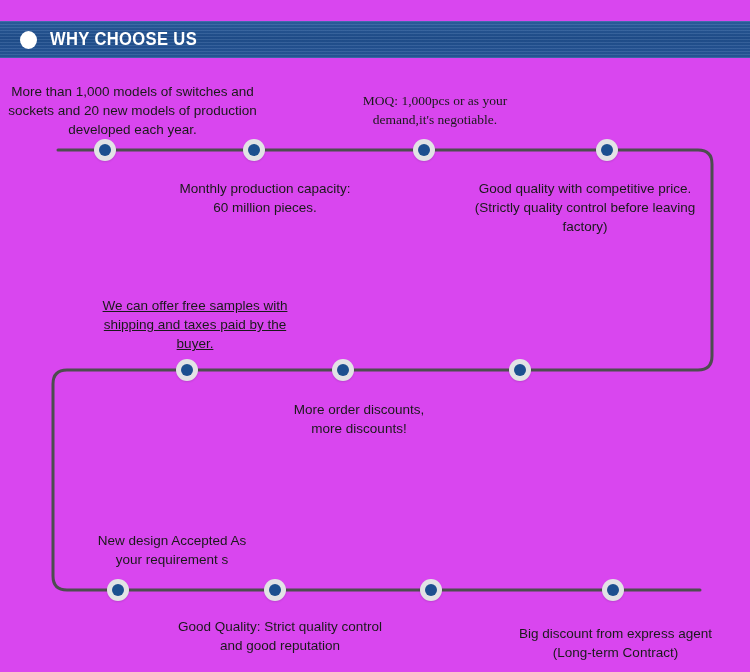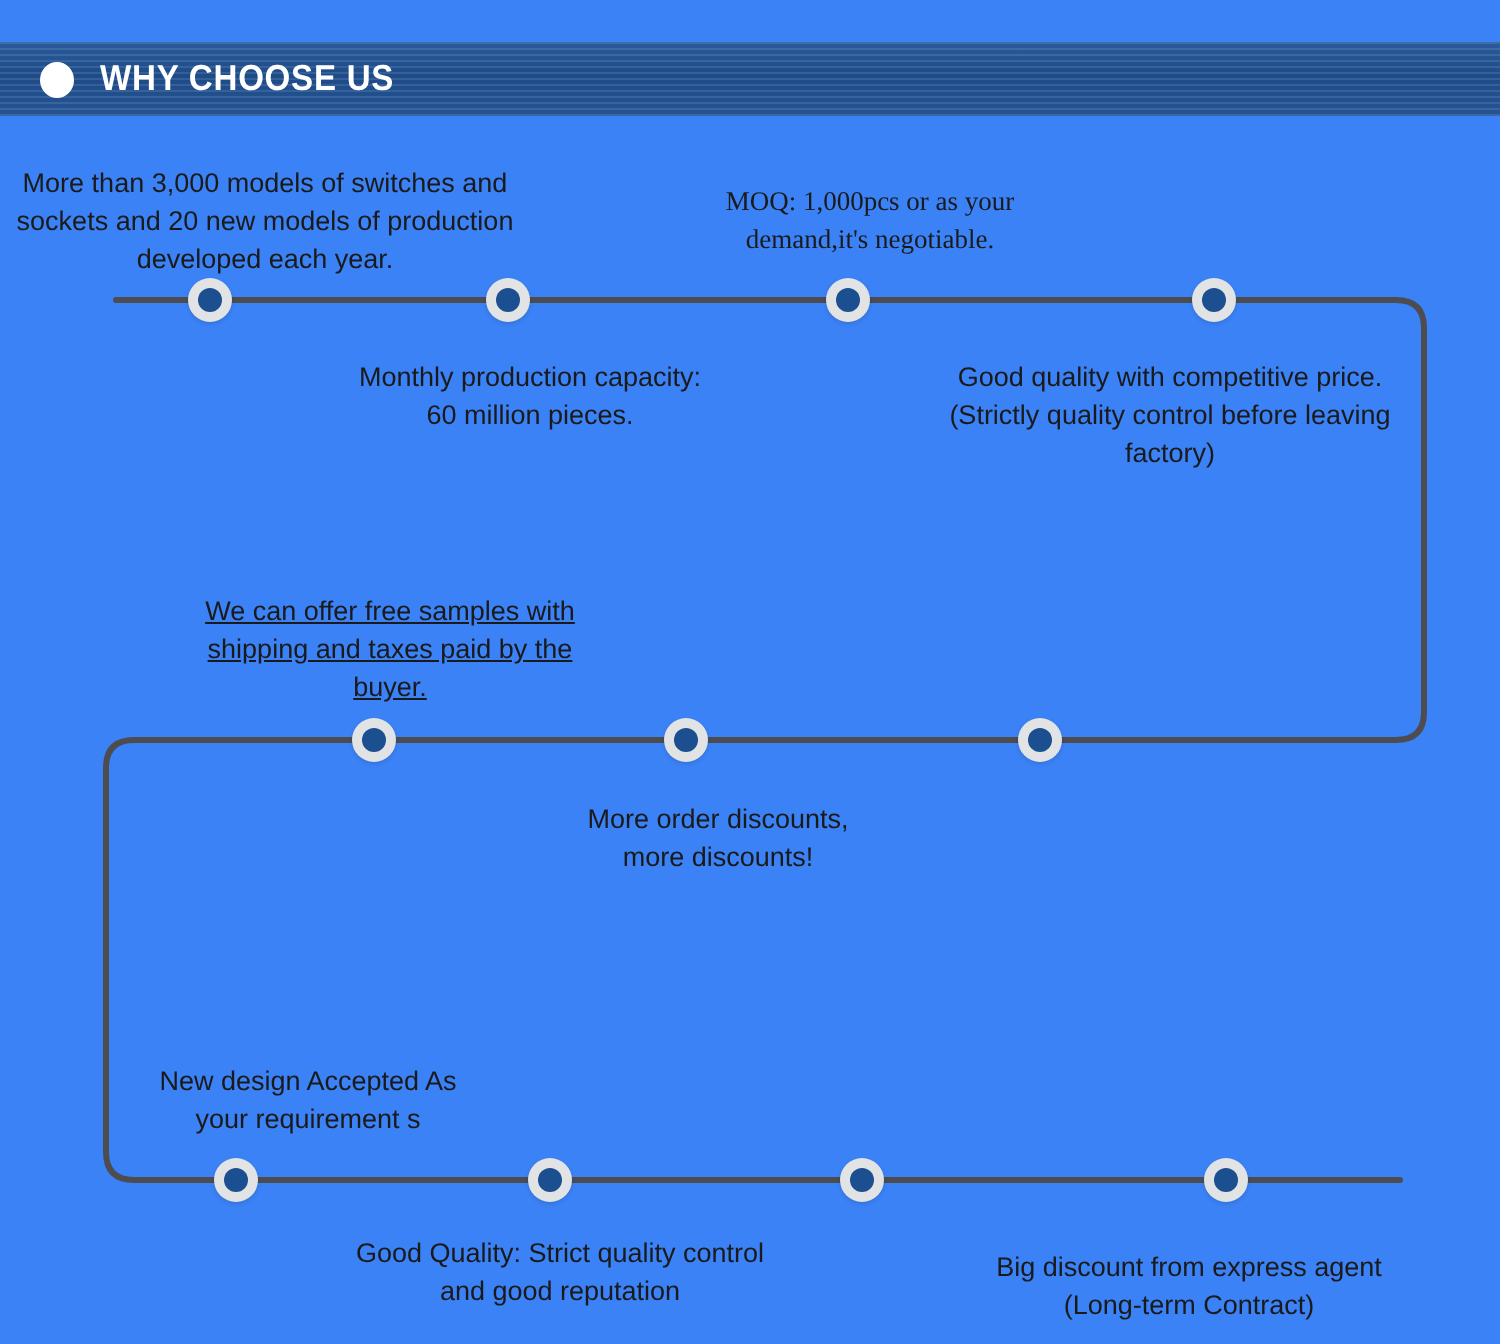--- a/index.html
+++ b/index.html
@@ -7,21 +7,21 @@
     padding: 0;
     background: #ffffff;
   }
   body {
     font-family: "Liberation Sans", sans-serif;
   }
   #page {
     position: relative;
     width: 750px;
     height: 672px;
-    background: #3b82f6;
+    background: #d946ef;
     overflow: hidden;
   }
 
   
   .banner {
     position: absolute;
     left: 0;
     top: 21px;
     width: 750px;
     height: 37px;
@@ -119,21 +119,21 @@
 
   <div class="node" style="left:176px; top:359px;"></div>
   <div class="node" style="left:332px; top:359px;"></div>
   <div class="node" style="left:509px; top:359px;"></div>
 
   <div class="node" style="left:107px; top:579px;"></div>
   <div class="node" style="left:264px; top:579px;"></div>
   <div class="node" style="left:420px; top:579px;"></div>
   <div class="node" style="left:602px; top:579px;"></div>
 
-  <div class="callout" style="left:5px;   top:82px;  width:255px;">More than 3,000 models of switches and
+  <div class="callout" style="left:5px;   top:82px;  width:255px;">More than 1,000 models of switches and
 sockets and 20 new models of production
 developed each year.</div>
 
   <div class="callout" style="left:310px; top:91px;  width:250px;font-family:Liberation Serif, serif;">MOQ: 1,000pcs or as your
 demand,it's negotiable.</div>
 
   <div class="callout" style="left:140px; top:179px; width:250px;">Monthly production capacity:
 60 million pieces.</div>
 
   <div class="callout" style="left:455px; top:179px; width:260px;">Good quality with competitive price.
@@ -141,23 +141,23 @@
 factory)</div>
 
   <div class="callout" style="left:70px;  top:296px; width:250px;text-decoration:underline;">We can offer free samples with
 shipping and taxes paid by the
 buyer.</div>
 
 
   <div class="callout" style="left:249px; top:400px; width:220px;">More order discounts,
 more discounts!</div>
 
-  <div class="callout" style="left:54px;  top:531px; width:200px;">New design Accepted As
+  <div class="callout" style="left:72px;  top:531px; width:200px;">New design Accepted As
 your requirement s</div>
 
 
   <div class="callout" style="left:150px; top:617px; width:260px;">Good Quality: Strict quality control
 and good reputation</div>
 
-  <div class="callout" style="left:472px; top:624px; width:245px;">Big discount from express agent
+  <div class="callout" style="left:493px; top:624px; width:245px;">Big discount from express agent
 (Long-term Contract)</div>
 
 </div>
 
 </body></html>

